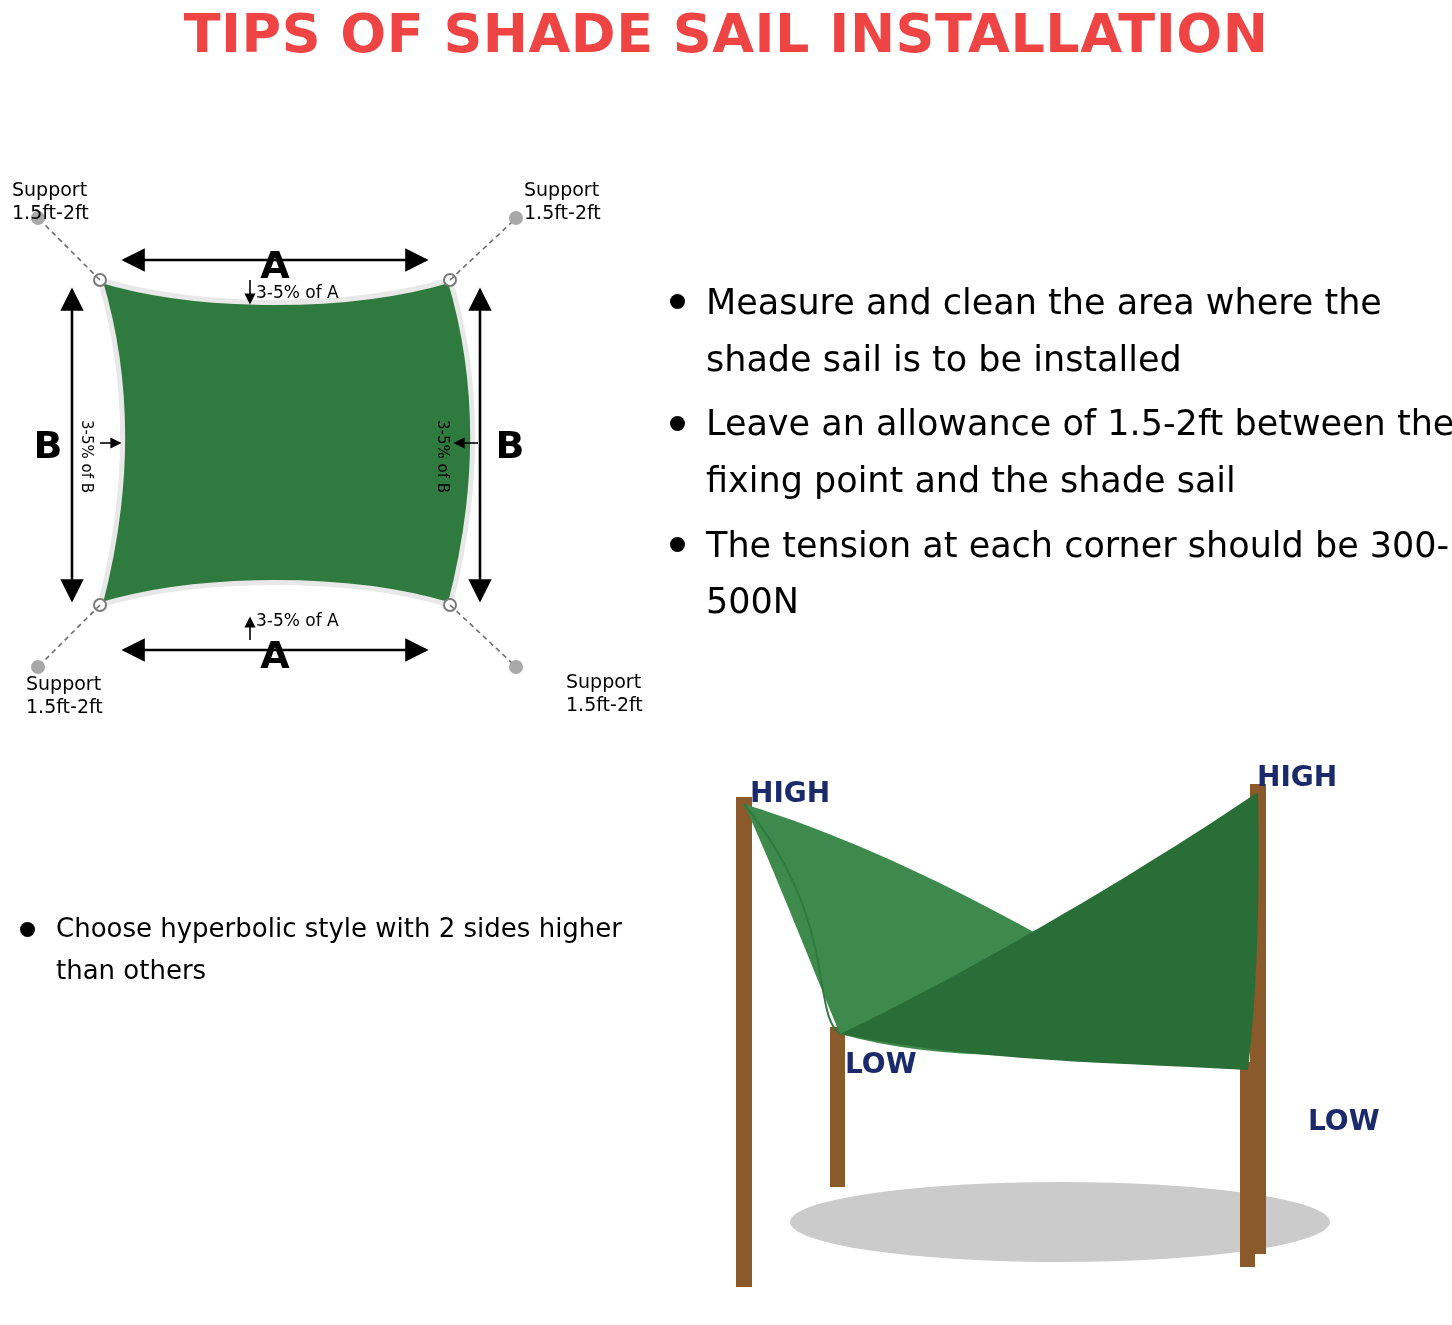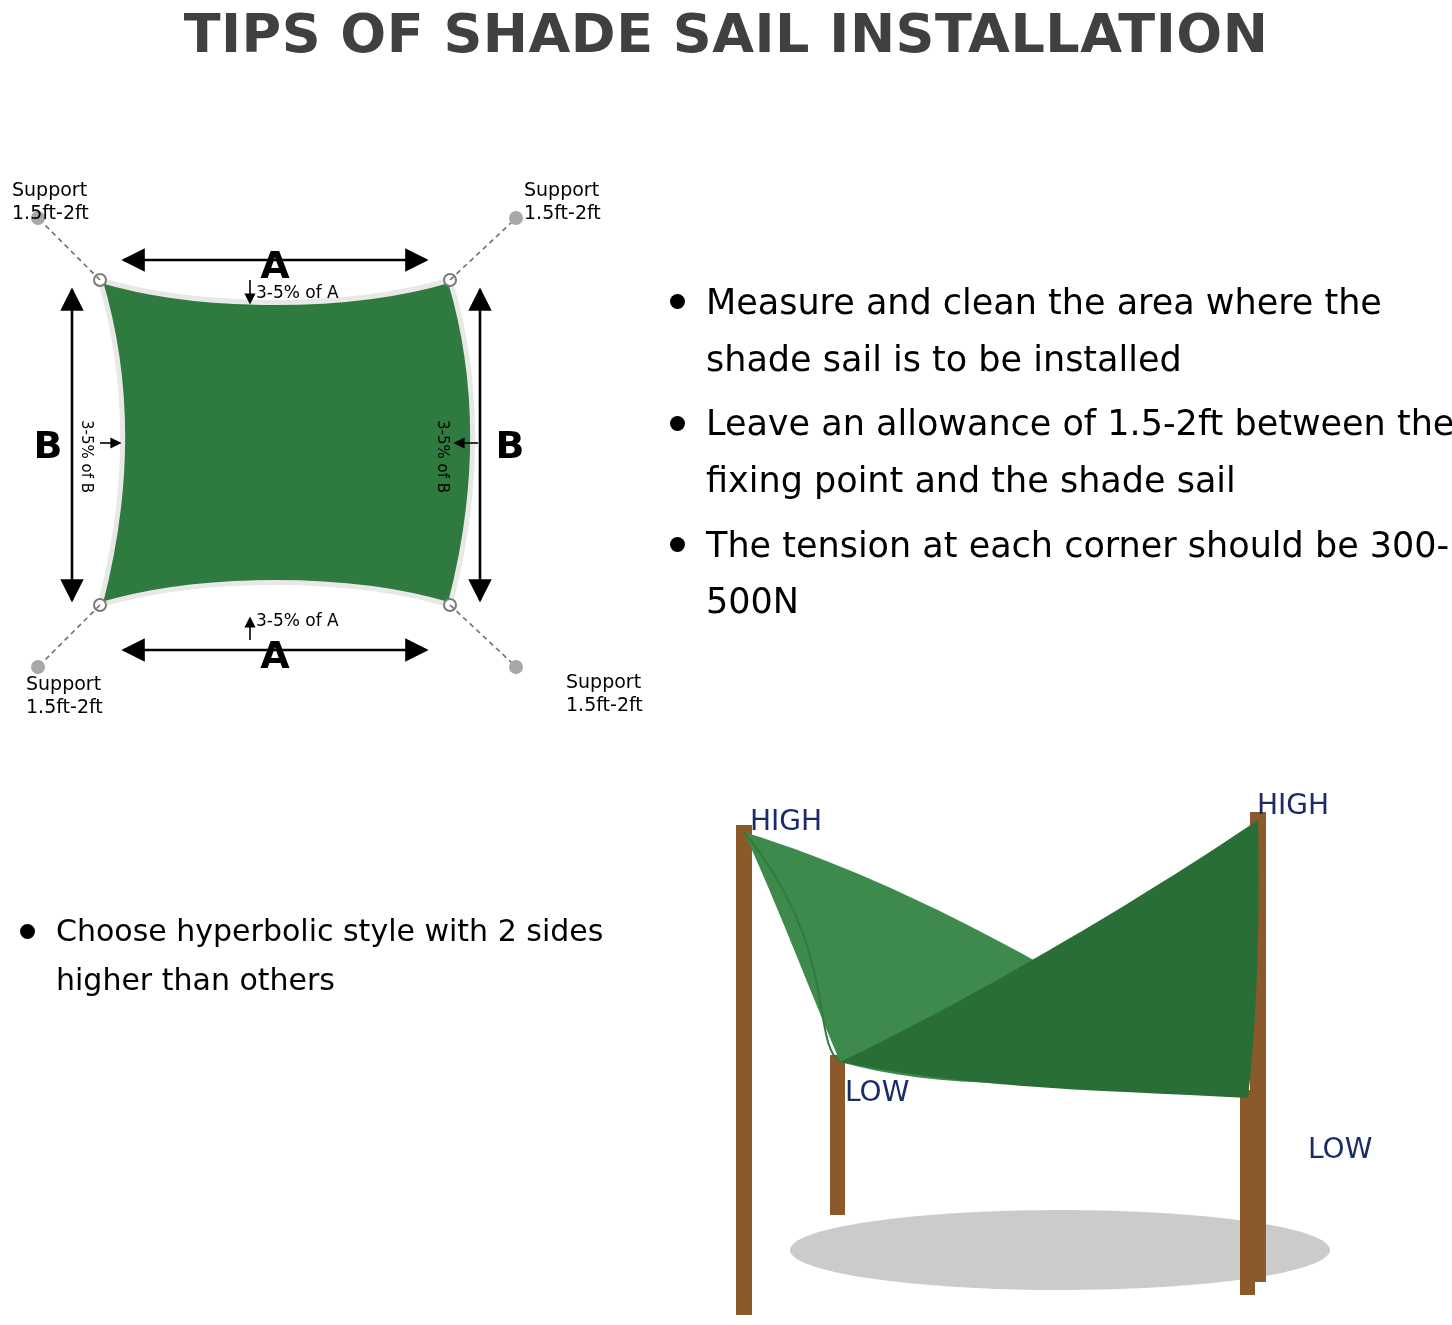--- a/index.html
+++ b/index.html
@@ -20,38 +20,39 @@
   .title {
     position: absolute;
     top: 2px;
     left: 0;
     width: 1452px;
     text-align: center;
     font-family: "DejaVu Sans", sans-serif;
     font-weight: bold;
     font-size: 54px;
     letter-spacing: 0.5px;
-    color: #404040;
+    color: #ef4444;
     white-space: nowrap;
   }
 
   
   .diagram-top {
     position: absolute;
     left: 0px;
     top: 150px;
     width: 660px;
     height: 600px;
   }
   .diagram-bottom {
     position: absolute;
     left: 640px;
-    top: 760px;
+    top: 732px;
     width: 812px;
     height: 555px;
+    font-weight: bold;
   }
 
   
   .bullets {
     position: absolute;
     list-style: none;
     margin: 12px;
     padding: 0;
   }
   .bullets li {
@@ -76,21 +77,21 @@
     left: 650px;
     top: 262px;
     width: 800px;
     font-size: 35px;
     line-height: 1.62;
   }
   #bullets-left {
     left: 0px;
     top: 895px;
     width: 620px;
-    font-size: 30px;
+    font-size: 26px;
     line-height: 1.62;
   }
 
   .lbl {
     font-family: "DejaVu Sans", sans-serif;
   }
 </style>
 </head>
 <body>
 

